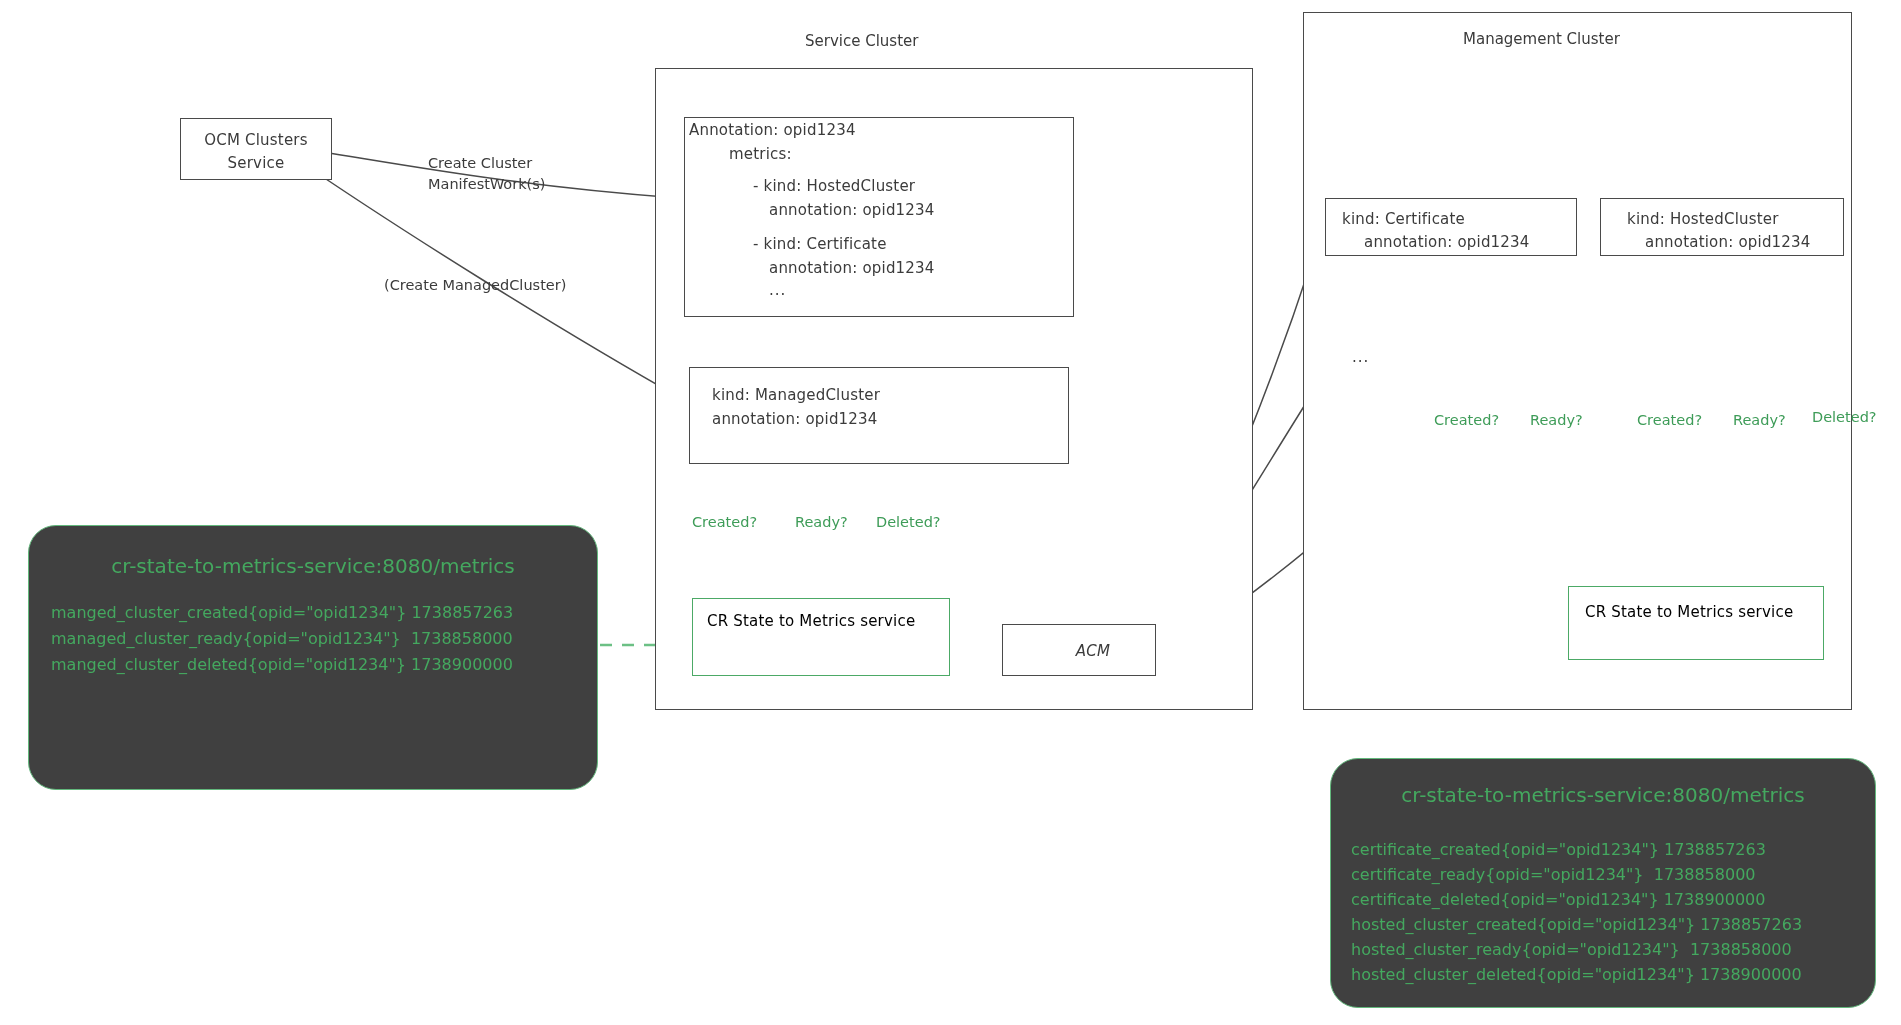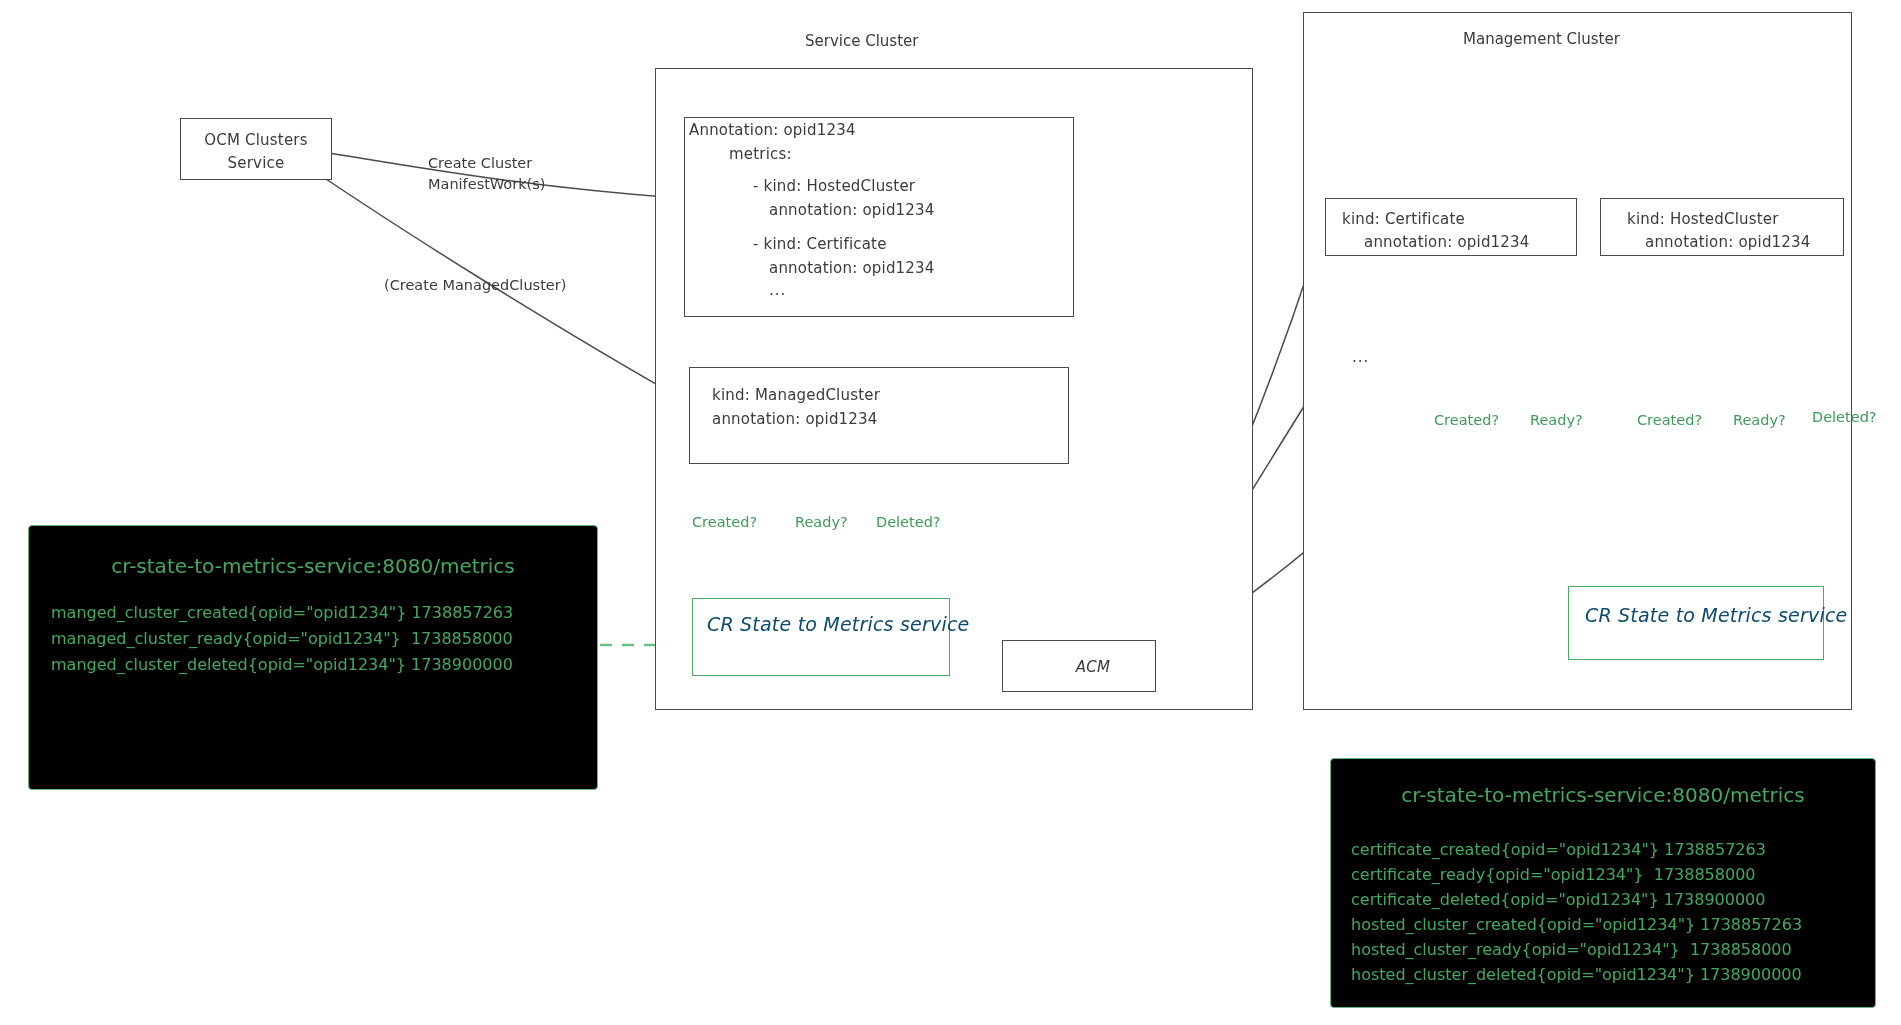--- a/index.html
+++ b/index.html
@@ -10,30 +10,30 @@
   svg.layer{position:absolute;left:0;top:0;width:1901px;height:1025px;
             overflow:visible;pointer-events:none;}
 
   .node{position:absolute;box-sizing:border-box;}
 
   .gbox{border:1.6px solid #4a4a4a;background:#ffffff;}
   .greenbox{border:1.6px solid #4ca966;background:#ffffff;}
 
   .hand{font-family:"DejaVu Sans",sans-serif;font-size:15px;color:#3b3b3b;
         line-height:1.5;white-space:pre;letter-spacing:.2px;}
-  .hand-green{font-family:"DejaVu Sans",sans-serif;font-size:19px;color:#0c4a6e;
-        line-height:1.5;white-space:pre;letter-spacing:.2px;font-style:italic;}
+  .hand-green{font-family:"DejaVu Sans",sans-serif;font-size:15px;color:#000000;
+        line-height:1.5;white-space:pre;letter-spacing:.2px;}
 
   .clabel{position:absolute;font-size:15px;color:#3b3b3b;white-space:nowrap;}
   .arrowlabel{position:absolute;font-size:14.5px;color:#3b3b3b;white-space:pre;
               line-height:1.45;}
   .qlabel{position:absolute;font-size:14.5px;color:#3e9c58;white-space:nowrap;}
 
   .panel{position:absolute;box-sizing:border-box;border:1.8px solid #62b87c;
-         border-radius:4px;background:#000000;}
+         border-radius:28px;background:#404040;}
   .panel-title{position:absolute;width:100%;text-align:center;
                font-size:20px;color:#44a85f;white-space:nowrap;}
   .metrics{position:absolute;font-size:16px;color:#44a85f;line-height:1.62;
            white-space:pre;}
   .dots{position:absolute;font-size:15px;color:#3b3b3b;letter-spacing:1px;}
 </style>
 </head>
 <body>
 
 <div id="stage">
@@ -96,21 +96,21 @@
   </div>
 
   <div class="qlabel" style="left:692px;top:514px;">Created?</div>
   <div class="qlabel" style="left:795px;top:514px;">Ready?</div>
   <div class="qlabel" style="left:876px;top:514px;">Deleted?</div>
 
   <div class="node greenbox" style="left:692px;top:598px;width:258px;height:78px;">
     <div class="hand-green" style="margin:11px 0 0 14px;">CR State to Metrics service</div>
   </div>
 
-  <div class="node gbox" style="left:1002px;top:640px;width:154px;height:52px;padding-left:28px;">
+  <div class="node gbox" style="left:1002px;top:624px;width:154px;height:52px;padding-left:28px;">
     <div class="hand" style="margin:15px 0 0 0;text-align:center;font-style:italic;">ACM</div>
   </div>
 
   <div class="node gbox" style="left:152px;top:118px;width:152px;height:62px;margin-left:28px;">
     <div class="hand" style="margin:10px 0 0 0;text-align:center;">OCM Clusters</div>
     <div class="hand" style="margin:0;text-align:center;">Service</div>
   </div>
 
   <div class="arrowlabel" style="left:428px;top:153px;">Create Cluster
 ManifestWork(s)</div>

